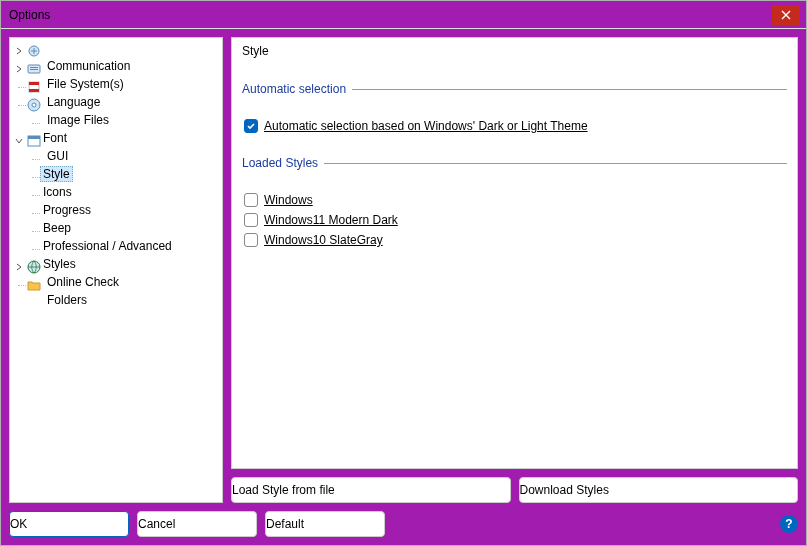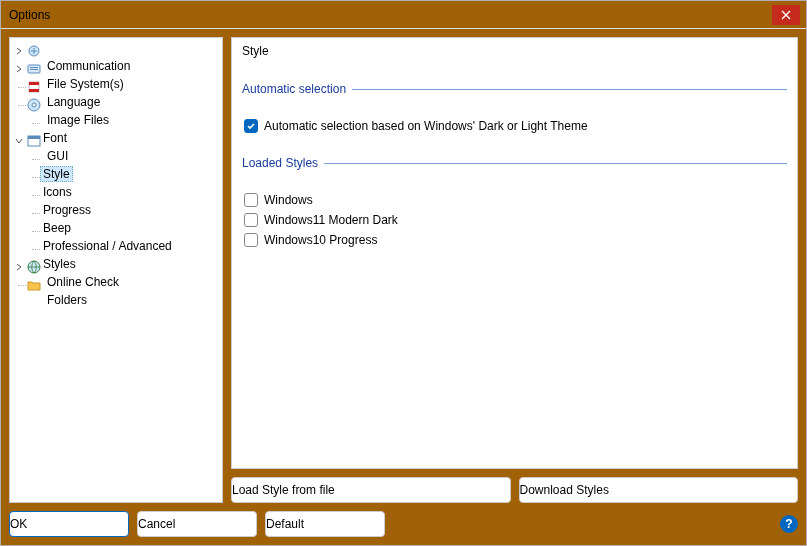--- a/index.html
+++ b/index.html
@@ -1,17 +1,17 @@
 <!DOCTYPE html>
 <html><head>
 <meta charset="utf-8">
 <style>
 * { box-sizing: border-box; margin: 0; padding: 0; font-family: "Segoe UI", Tahoma, sans-serif; font-size: 12px; }
 body { background: #fff; width: 807px; height: 546px; overflow: hidden; }
-.window { width: 807px; height: 546px; border: 1px solid #b0b0b0; display: flex; flex-direction: column; background: #a16207; }
+.window { width: 807px; height: 546px; border: 1px solid #b0b0b0; display: flex; flex-direction: column; background: #a21caf; }
 .titlebar { height: 28px; display: flex; align-items: center; border-bottom: 1px solid #e0e0e0; }
 .titlebar-title { padding-left: 8px; flex: 1; color: #000; }
 .close-btn { width: 28px; height: 20px; background: #c42b1c; margin-right: 6px; color: #fff; display: flex; align-items: center; justify-content: center; cursor: default; }
 .close-btn svg { width: 10px; height: 10px; }
 .body-area { flex: 1; display: flex; flex-direction: column; padding: 8px; gap: 8px; }
 .main-row { flex: 1; display: flex; gap: 8px; min-height: 0; }
 .tree-panel { width: 214px; border: 1px solid #ccc; background: #fff; overflow: auto; padding: 4px 2px; }
 .tree { list-style: none; }
 .tree-item { display: flex; align-items: center; height: 18px; white-space: nowrap; cursor: default; }
 .tree-item.selected .label { background: #cde8ff; border: 1px dotted #7ab; padding: 0 2px; }
@@ -21,21 +21,21 @@
 .dotted-sp { width: 14px; display: inline-flex; justify-content: center; color: #bbb; position: relative; }
 .dotted-sp::before { content: ""; position: absolute; left: 6px; top: 0; bottom: 0; border-left: 1px dotted #bbb; }
 .dotted-sp.tee::after { content: ""; position: absolute; left: 6px; right: 0; top: 50%; border-top: 1px dotted #bbb; }
 .dotted-sp.end::before { bottom: 50%; }
 .dotted-sp.end::after { content: ""; position: absolute; left: 6px; right: 0; top: 50%; border-top: 1px dotted #bbb; }
 .right-panel { flex: 1; display: flex; flex-direction: column; gap: 8px; min-height: 0; }
 .content-box { flex: 1; border: 1px solid #ccc; background: #fff; padding: 6px 10px; display: flex; flex-direction: column; }
 .panel-title { color: #000; margin-bottom: 4px; }
 .group-header { color: #1a3c9e; display: flex; align-items: center; gap: 6px; margin: 20px 0; }
 .group-line { flex: 1; height: 0; border-top: 1px solid #7a9edb; }
-.cb-row { display: flex; align-items: center; gap: 6px; height: 20px; padding-left: 2px; cursor: default; }
+.cb-row { display: flex; align-items: center; gap: 6px; height: 20px; padding-left: 2px; cursor: default; text-decoration: underline; }
 .cb { width: 14px; height: 14px; border: 1px solid #888; border-radius: 3px; display: inline-flex; align-items: center; justify-content: center; background: #fff; }
 .cb.checked { background: #0067c0; border-color: #0067c0; }
 .cb.checked svg { width: 10px; height: 10px; }
 .btn-row { display: flex; gap: 8px; }
 .btn { flex: 1; height: 26px; border: 1px solid #ccc; border-radius: 4px; background: #fff; display: flex; align-items: center; cursor: default; }
 .bottom-row { display: flex; align-items: center; gap: 8px; height: 26px; }
 .bottom-row .btn { flex: 0 0 120px; }
 .bottom-row .btn.primary { border-color: #0067c0; }
 .bottom-row .spacer { flex: 1; }
 .help { width: 18px; height: 18px; border-radius: 50%; background: #0067c0; color: #fff; display: flex; align-items: center; justify-content: center; font-weight: bold; cursor: default; }
@@ -207,21 +207,21 @@
           <div class="cb-row">
             <span class="cb"></span>
             <span>Windows</span>
           </div>
           <div class="cb-row">
             <span class="cb"></span>
             <span>Windows11 Modern Dark</span>
           </div>
           <div class="cb-row">
             <span class="cb"></span>
-            <span>Windows10 Progress</span>
+            <span>Windows10 SlateGray</span>
           </div>
         </div>
 
         <div class="btn-row">
           <div class="btn">
               <span>Load Style from file</span>
             </div>
           <div class="btn">
               <span>Download Styles</span>
             </div>

